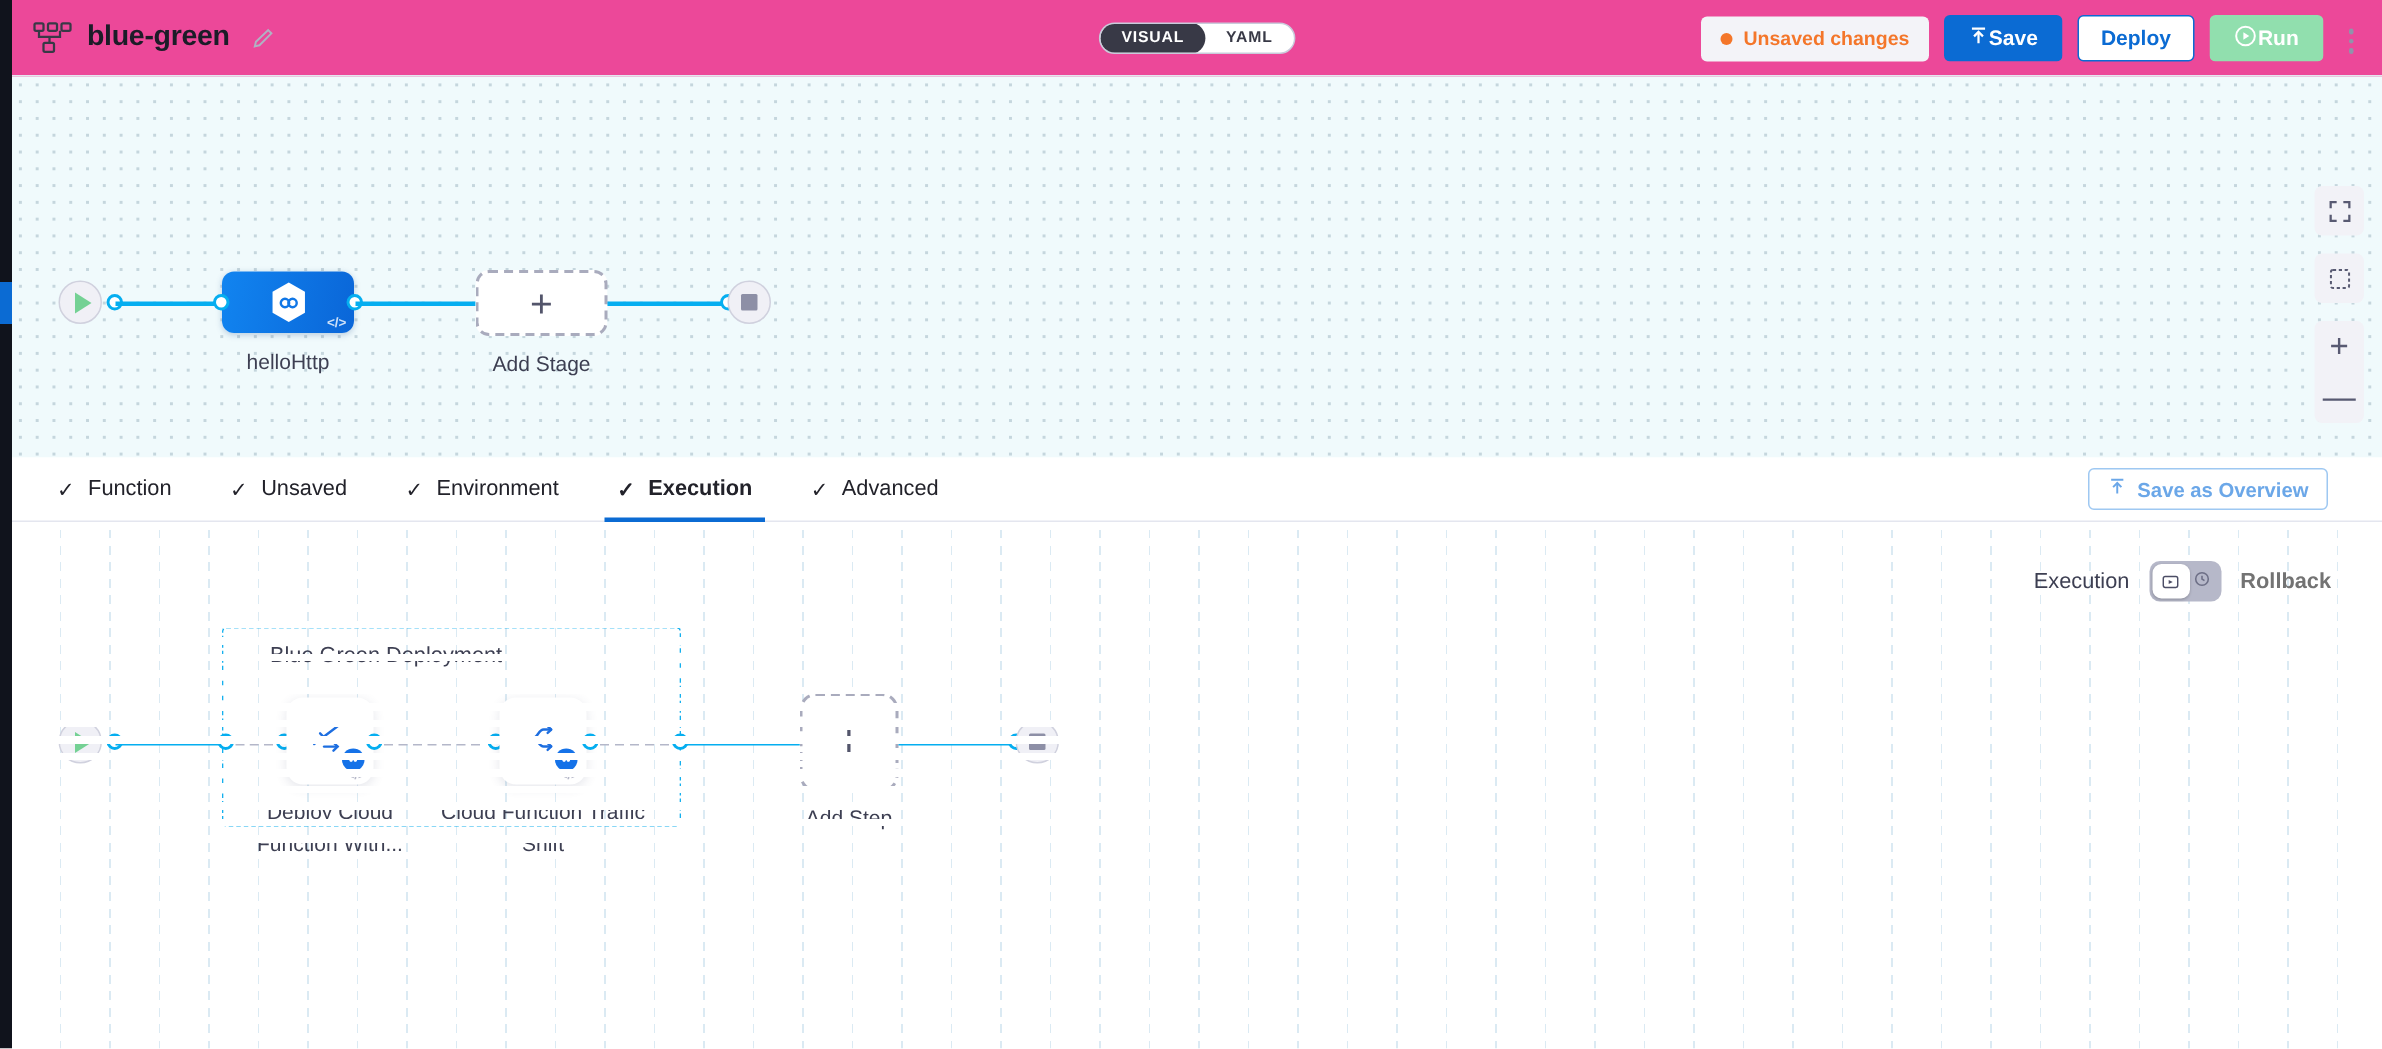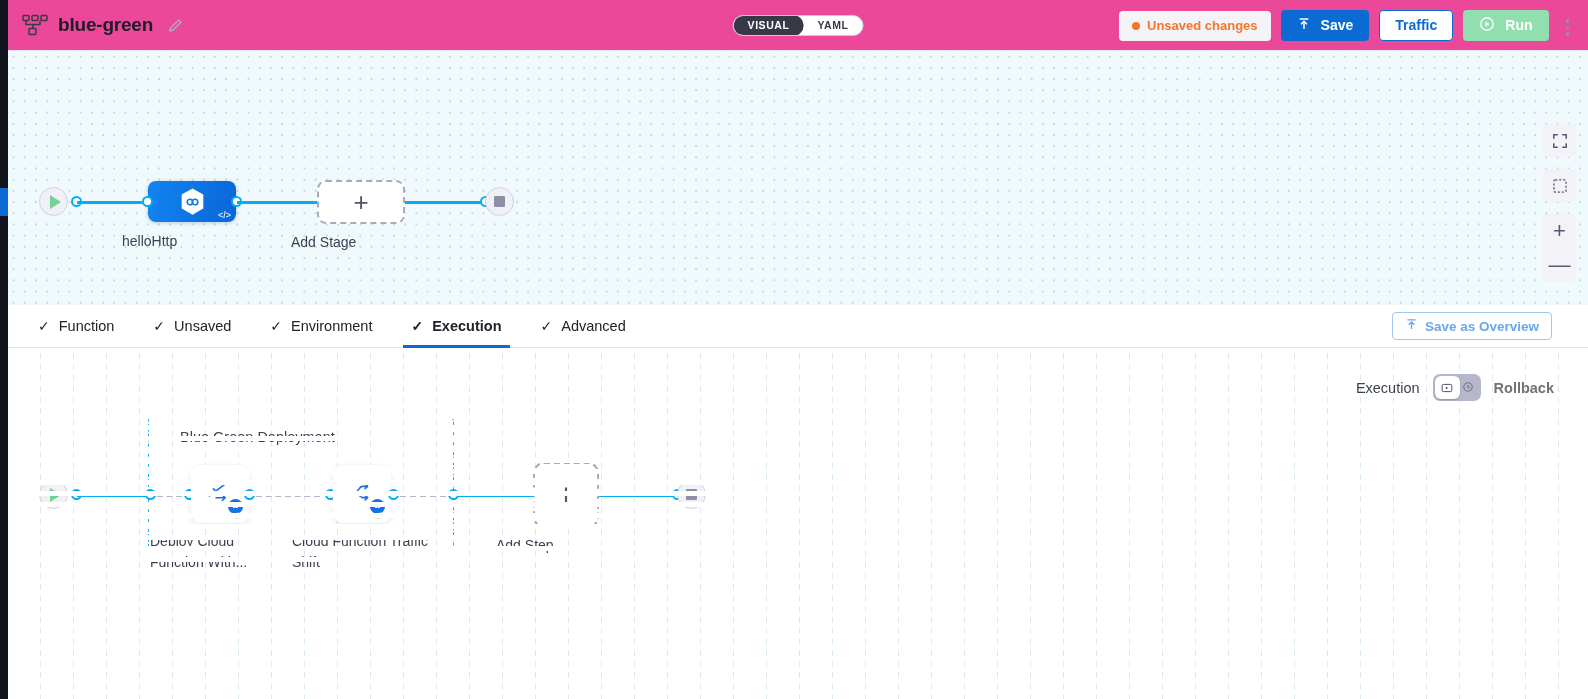--- a/index.html
+++ b/index.html
@@ -59,21 +59,21 @@
   }
   #unsaved{
     display:flex; align-items:center; gap:7px;
     background:#f3f3f8; border-radius:4px;
     height:30px; padding:0 13px;
     color:#f4762a; font-size:13px; font-weight:700;
   }
   #unsaved .dot{ width:8px;height:8px;border-radius:50%;background:#f4762a; }
   .btn{
     height:31px; border-radius:4px; display:flex; align-items:center;
-    gap:10px; padding:0 15px; font-size:14px; font-weight:700; cursor:pointer;
+    gap:0; padding:0 15px; font-size:14px; font-weight:700; cursor:pointer;
     border:1px solid transparent; white-space:nowrap;
   }
   #btn-save{ background:#0b6bd3; color:#fff; }
   #btn-discard{ background:#fff; color:#0b6bd3; border-color:#0b6bd3; }
   #btn-run{ background:#91dfae; color:#fff; }
   .kebab{ display:flex; flex-direction:column; gap:3px; padding:5px 7px; cursor:pointer; }
   .kebab i{ width:3.5px;height:3.5px;border-radius:50%;background:#9193ab; display:block; }
 
   
   #canvas-top{
@@ -137,21 +137,21 @@
 
   .dashed-add{
     width:88px;height:44px;border:2px dashed #a9abbd;border-radius:9px;
     background:#fff; display:flex;align-items:center;justify-content:center;
     color:#53556b; font-size:26px; font-weight:300; line-height:1;
     cursor:pointer;
   }
   .dashed-add.sq{ width:66px;height:66px;border-radius:11px; font-size:30px; }
 
   .node-label{
-    position:absolute; font-size:14px; color:#3d3f52;
+    position:absolute; text-align:center; font-size:14px; color:#3d3f52;
     line-height:1.5; width:140px; left:50%; transform:translateX(-50%);
   }
 
   .step-node{
     width:58px;height:58px;border-radius:11px;background:#fff;
     box-shadow:0 2px 7px rgba(60,70,110,.13);
     position:relative; display:flex;align-items:center;justify-content:center;
   }
   .step-badge{
     position:absolute; right:6px; bottom:9px;
@@ -276,21 +276,21 @@
     <div class="btn" id="btn-save">
       <span>
         <svg viewBox="0 0 16 16" width="14" height="14" fill="none" stroke="#fff" stroke-width="1.7">
           <path d="M3 2.3h10"></path>
             <path d="M8 13.6V5.2"></path>
             <path d="M4.6 8.3L8 4.9l3.4 3.4"></path>
         </svg>
       </span>
       <span>Save</span>
     </div>
-    <div class="btn" id="btn-discard">Traffic</div>
+    <div class="btn" id="btn-discard">Deploy</div>
     <div class="btn" id="btn-run">
       <span>
         <svg viewBox="0 0 18 18" width="16" height="16" fill="none" stroke="#fff" stroke-width="1.5">
           <circle cx="9" cy="9" r="7"></circle>
             <path d="M7.4 6.2l4.4 2.8-4.4 2.8z" fill="#fff" stroke="none"></path>
         </svg>
       </span>
       <span>Run</span>
     </div>
     <div class="kebab">

